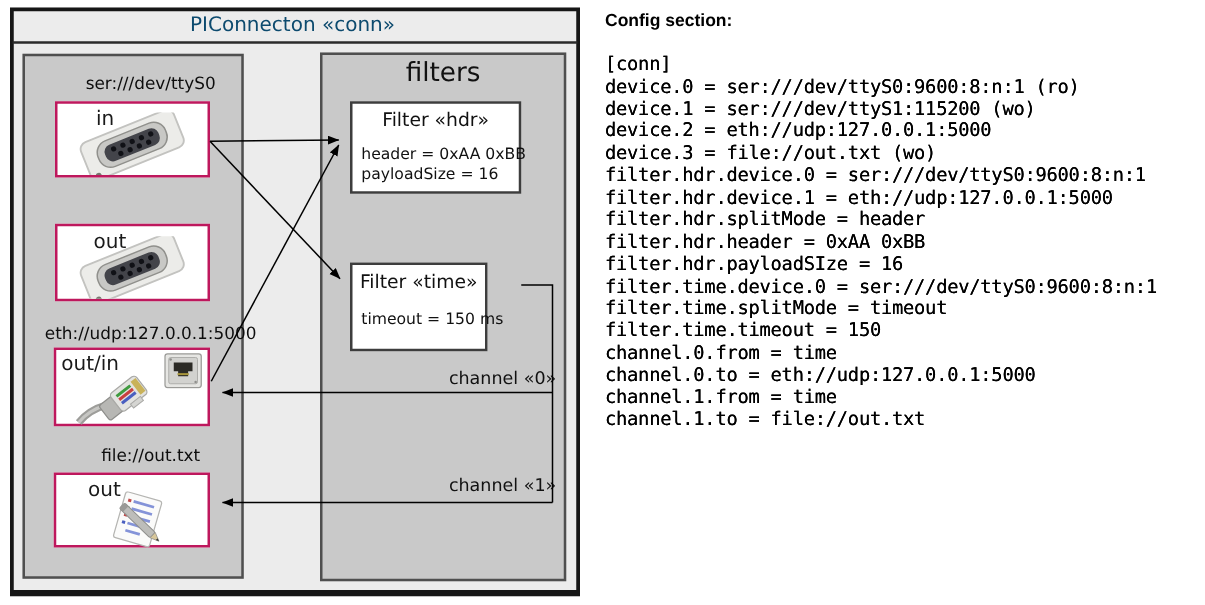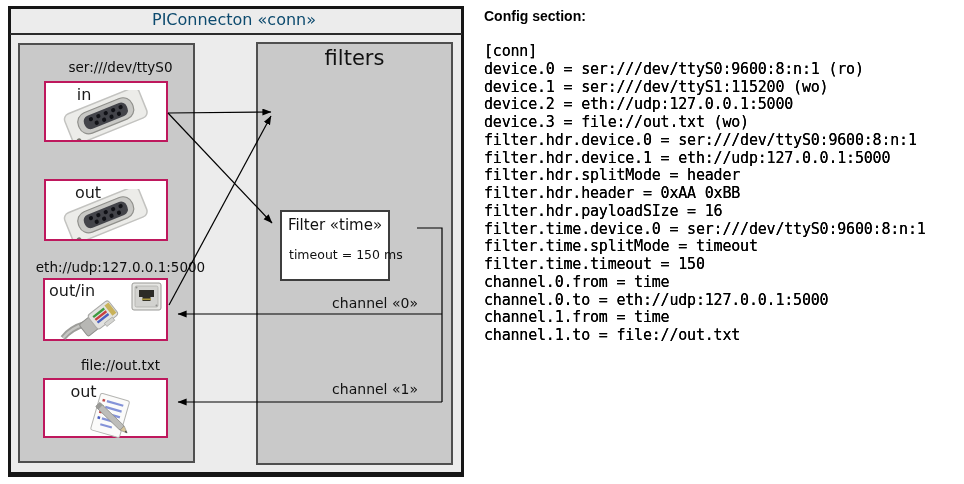--- a/index.html
+++ b/index.html
@@ -20,21 +20,21 @@
 
   .dev-label{left:18px;width:205px;text-align:center;font-size:13.5px;color:#0d0d0d;white-space:nowrap;}
   .dev-box{box-sizing:border-box;background:#ffffff;border:2px solid #be185d;}
   .dir-label{position:absolute;top:2px;left:0;width:100%;text-align:center;font-size:16px;color:#1a1a1a;}
   .dir-label.corner{left:4px;top:1px;width:auto;text-align:left;}
 
   .filter-box{box-sizing:border-box;background:#ffffff;border:2px solid #3d3d3d;}
   .filter-title{position:absolute;top:4px;left:0;width:100%;text-align:center;font-size:15px;}
   .filter-body{position:absolute;left:7px;font-size:12.5px;line-height:16px;white-space:pre;}
 
-  .channel-label{left:256px;width:162px;text-align:right;font-size:14px;white-space:nowrap;}
+  .channel-label{left:256px;width:162px;text-align:right;font-size:14px;white-space:nowrap;padding-left:27px;}
 
   .wires{left:0;top:0;width:964px;height:484px;pointer-events:none;}
 
   
   .config-heading{left:484px;top:8px;font-family:"Liberation Sans","DejaVu Sans",sans-serif;
                   font-weight:700;font-size:14px;color:#000;}
   .config-pre{left:484px;top:43px;margin:0;font-family:"DejaVu Sans Mono","Liberation Mono",monospace;
               font-size:15px;line-height:17.75px;color:#000;text-shadow:0 0 .4px #000;letter-spacing:-0.2px;}
 </style>
 </head>
@@ -137,20 +137,25 @@
       </g>
       <g transform="rotate(-46 34 26)">
         <rect x="28" y="2" width="6" height="34" rx="1.5" fill="#bdbdba" stroke="#8e8e8b" stroke-width="0.8"></rect>
         <path d="M28,36 h6 l-3,7 z" fill="#d8c79a" stroke="#8e8e8b" stroke-width="0.6"></path>
         <path d="M30,40.5 l1,2.5 l1,-2.5 z" fill="#3a3a38"></path>
         <rect x="28" y="2" width="6" height="4" fill="#9a9a97"></rect>
       </g>
     </svg>
   </div>
 
+  <div class="abs filter-box" style="left:280px;top:81px;width:137px;height:74px">
+    <div class="filter-title">Filter «hdr»</div>
+    <div class="filter-body" style="top:32px">header = 0xAA 0xBB
+payloadSize = 16</div>
+  </div>
   <div class="abs filter-box" style="left:280px;top:210px;width:110px;height:71px">
     <div class="filter-title">Filter «time»</div>
     <div class="filter-body" style="top:35px">timeout = 150 ms</div>
   </div>
 
   <div class="abs channel-label" style="top:295px">channel «0»</div>
   <div class="abs channel-label" style="top:381px">channel «1»</div>
 
   <svg class="abs wires" width="964" height="484" viewBox="0 0 964 484">
     <defs>

